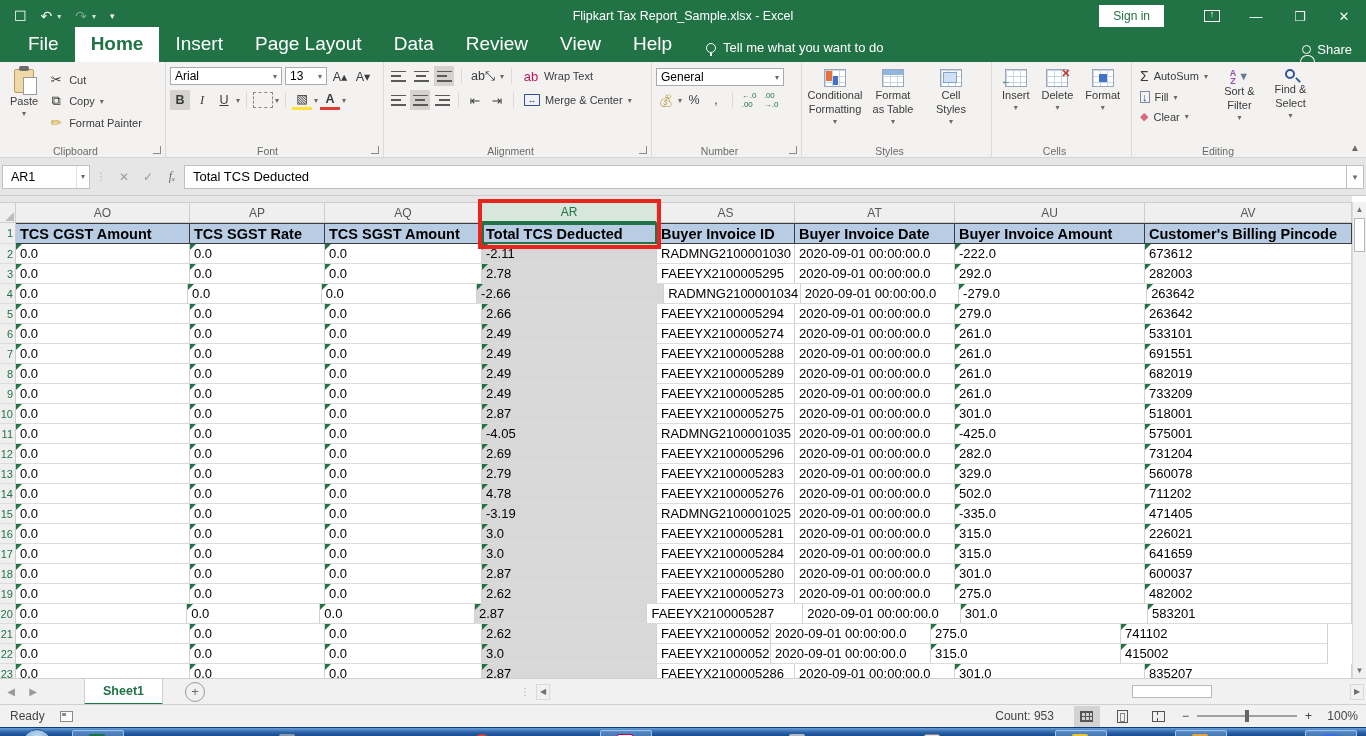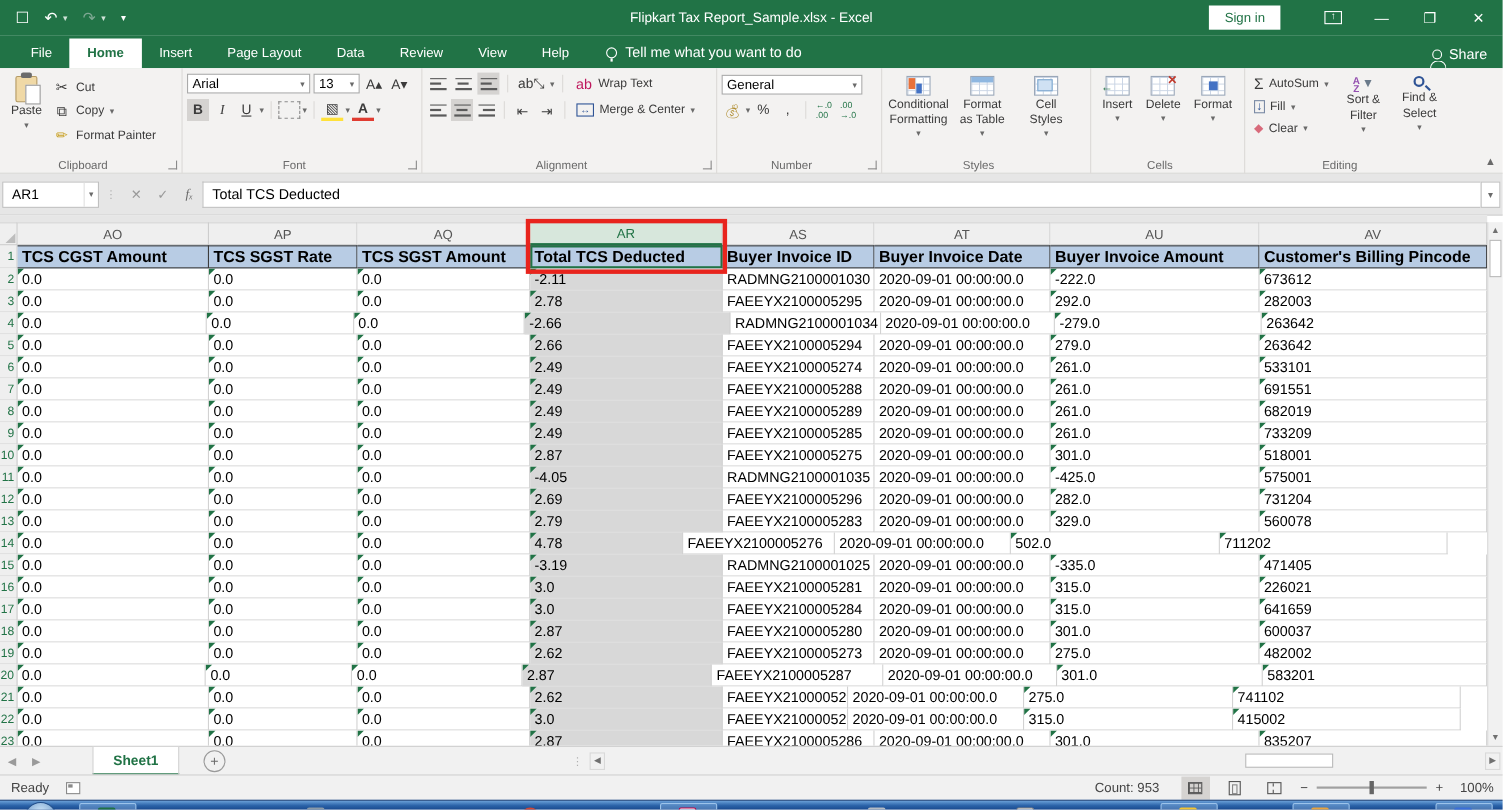--- a/index.html
+++ b/index.html
@@ -19,21 +19,21 @@
   #title-right { position:absolute; right:0; top:0; height:32px; display:flex; align-items:center; }
   #signin { background:#fff; color:#217346; font-size:12px; padding:4px 14px; margin-right:26px; cursor:pointer; }
   .winbtn { width:44px; height:32px; display:flex; align-items:center; justify-content:center;
     font-size:13px; color:#fff; cursor:pointer; }
   .ribbon-opts { font-size:12px; border:1px solid #fff; width:16px; height:12px; display:flex;
     align-items:flex-start; justify-content:center; line-height:6px; font-size:9px; }
 
   
   #tabrow { position:absolute; top:32px; left:0; width:1366px; height:30px; background:#217346;
     display:flex; align-items:flex-end; }
-  .rtab { color:#fff; font-size:12px; padding:6px 16px 7px; cursor:pointer;text-align:right; }
+  .rtab { color:#fff; font-size:19px; padding:6px 16px 7px; cursor:pointer;text-align:right; }
   .rtab.active { background:#fff; color:#217346; font-weight:bold; }
   #tellme { display:flex; align-items:center; gap:7px; color:#fff; font-size:13px; margin-left:18px; padding-bottom:7px; cursor:pointer; }
   .bulb { width:10px; height:10px; border:1.5px solid #fff; border-radius:50%; position:relative; }
   .bulb:after { content:""; position:absolute; left:3px; top:9px; width:2px; height:3px; background:#fff; }
   #share { position:absolute; right:14px; bottom:5px; color:#fff; font-size:13px; display:flex; align-items:center; gap:6px; cursor:pointer; }
   .person { width:9px; height:9px; border:1.5px solid #fff; border-radius:50%; position:relative; }
   .person:after{ content:""; position:absolute; left:-3px; top:9px; width:13px; height:6px;
     border:1.5px solid #fff; border-bottom:none; border-radius:7px 7px 0 0; }
 
   
@@ -612,21 +612,21 @@
       <div class="cell" style="width:138px">FAEEYX2100005283</div>
       <div class="cell" style="width:160px">2020-09-01 00:00:00.0</div>
       <div class="cell" style="width:190px"><i class="tri9"></i>329.0</div>
       <div class="cell" style="width:207px"><i class="tri9"></i>560078</div>
     </div>
     <div class="row">
       <div class="rn">14</div>
       <div class="cell" style="width:174px"><i class="tri9"></i>0.0</div>
       <div class="cell" style="width:135px"><i class="tri9"></i>0.0</div>
       <div class="cell" style="width:157px"><i class="tri9"></i>0.0</div>
-      <div class="cell selcol" style="width:139px"><i class="tri9"></i>4.78</div>
+      <div class="cell selcol" style="width:175px"><i class="tri9"></i>4.78</div>
       <div class="cell" style="width:138px">FAEEYX2100005276</div>
       <div class="cell" style="width:160px">2020-09-01 00:00:00.0</div>
       <div class="cell" style="width:190px"><i class="tri9"></i>502.0</div>
       <div class="cell" style="width:207px"><i class="tri9"></i>711202</div>
     </div>
     <div class="row">
       <div class="rn">15</div>
       <div class="cell" style="width:174px"><i class="tri9"></i>0.0</div>
       <div class="cell" style="width:135px"><i class="tri9"></i>0.0</div>
       <div class="cell" style="width:157px"><i class="tri9"></i>0.0</div>

